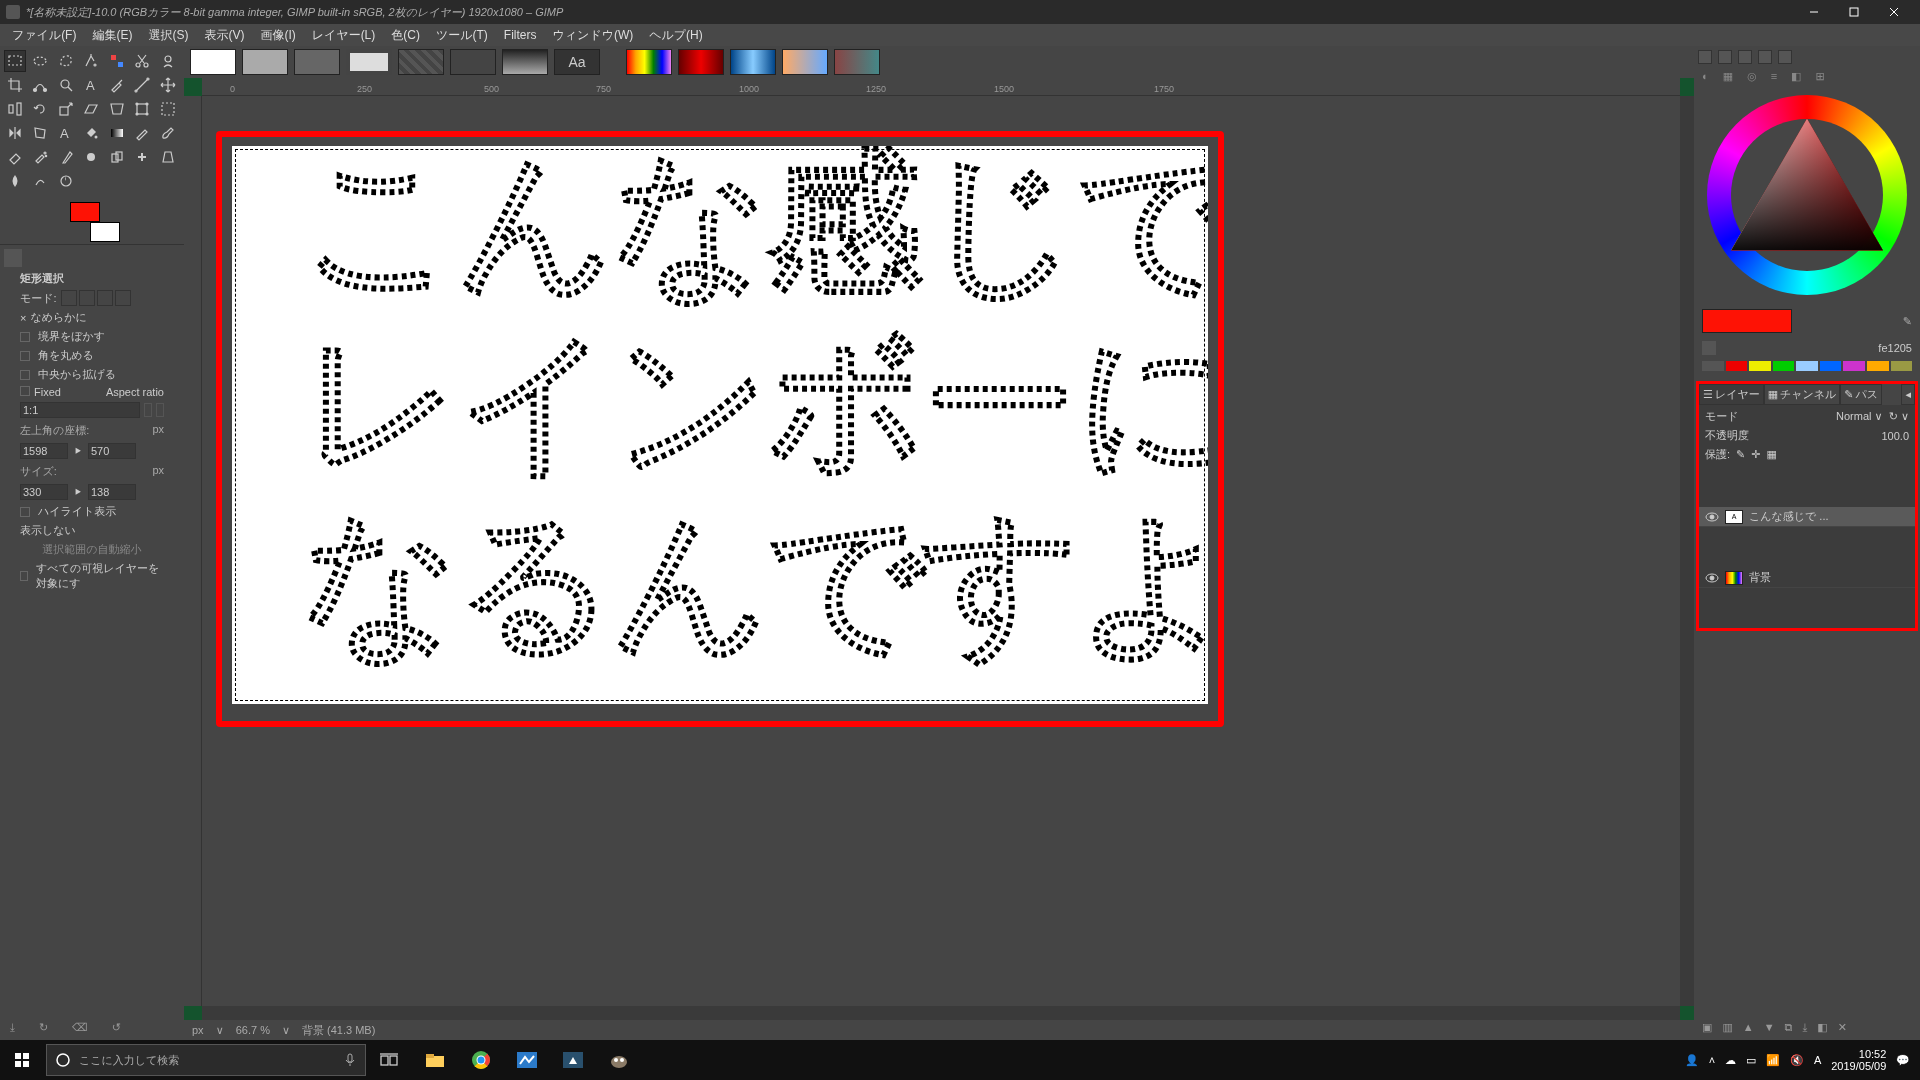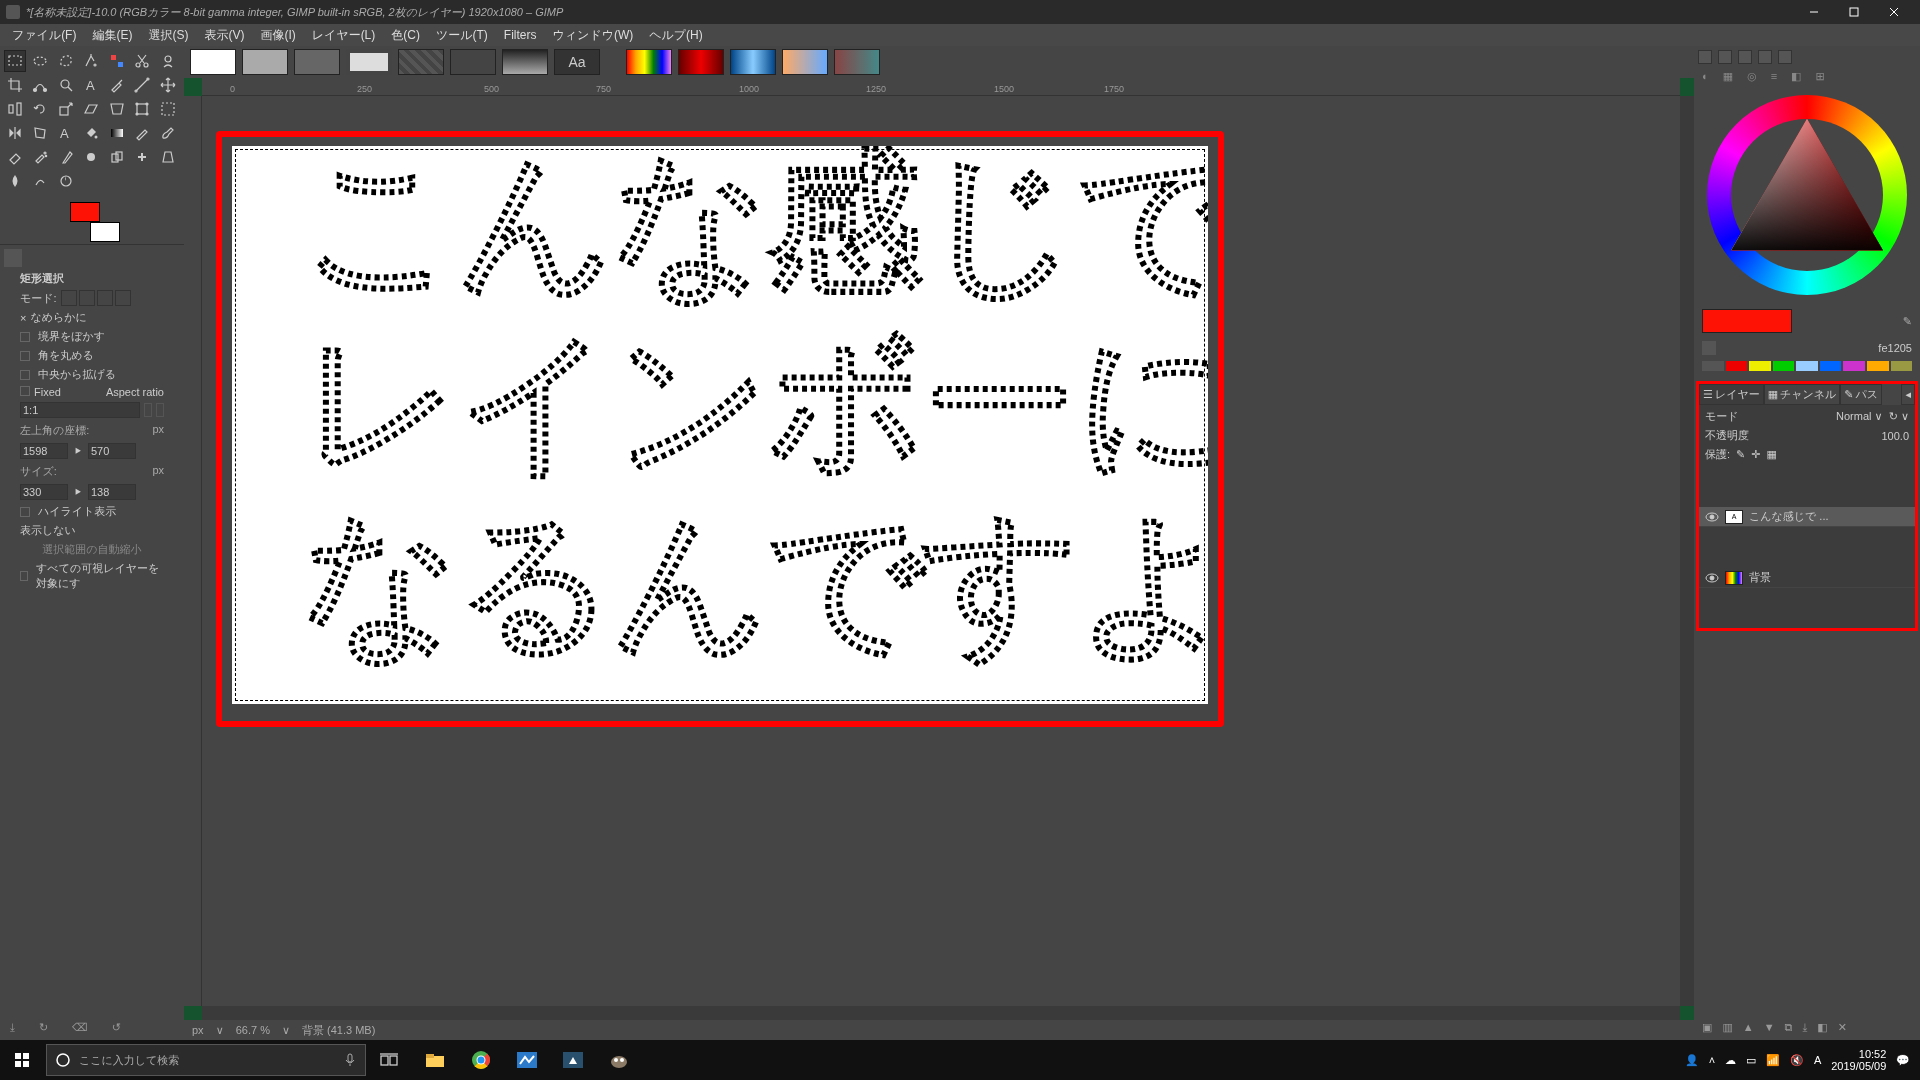--- a/index.html
+++ b/index.html
@@ -480,21 +480,21 @@
     </div>
     <div class="ruler-area">
       <div class="ruler-h">
         <span class="tick" style="left:28px;">0</span>
         <span class="tick" style="left:155px;">250</span>
         <span class="tick" style="left:282px;">500</span>
         <span class="tick" style="left:394px;">750</span>
         <span class="tick" style="left:537px;">1000</span>
         <span class="tick" style="left:664px;">1250</span>
         <span class="tick" style="left:792px;">1500</span>
-        <span class="tick" style="left:902px;">1750</span>
+        <span class="tick" style="left:952px;">1750</span>
       </div>
       <div class="ruler-v"></div>
       <div class="scroll-v"></div>
       <div class="scroll-h"></div>
 
       <div class="canvas-viewport">
         <div class="red-highlight-canvas"></div>
         <div class="canvas">
           <svg width="100%" height="100%" viewBox="0 0 976 558">
             <g class="dashed-outline" id="text-outline">

